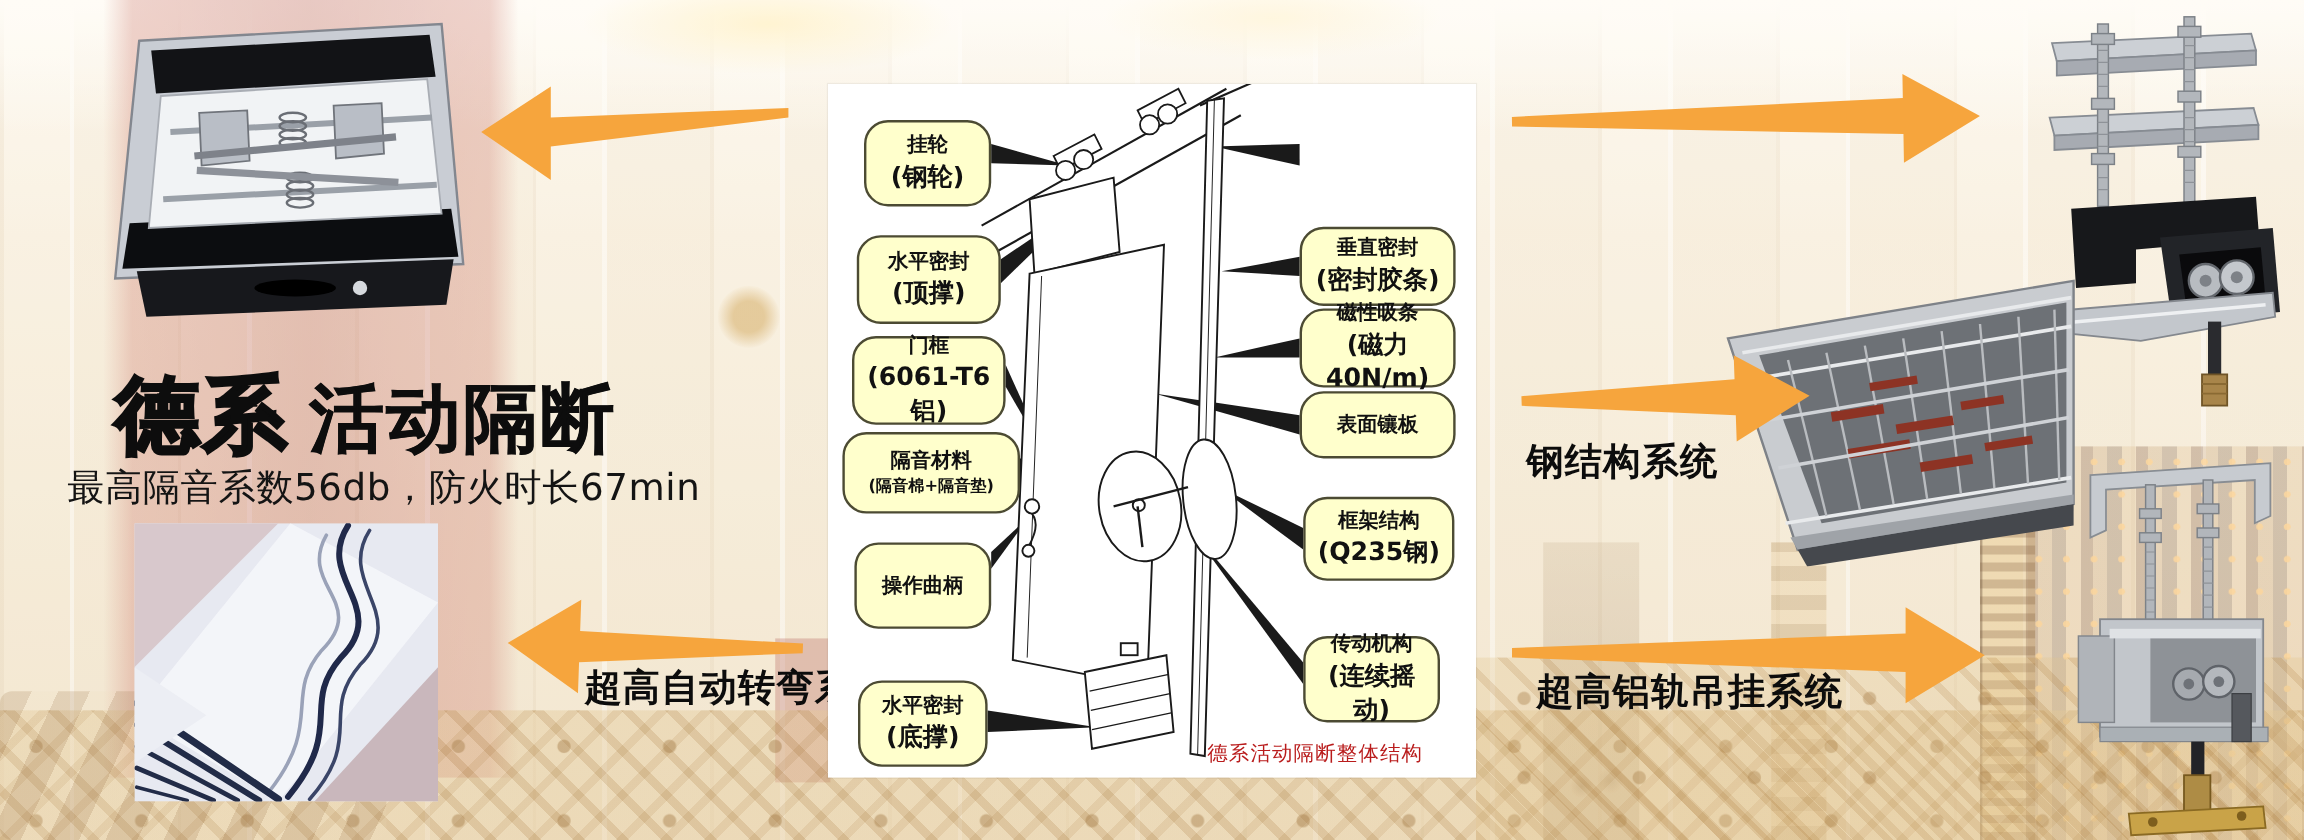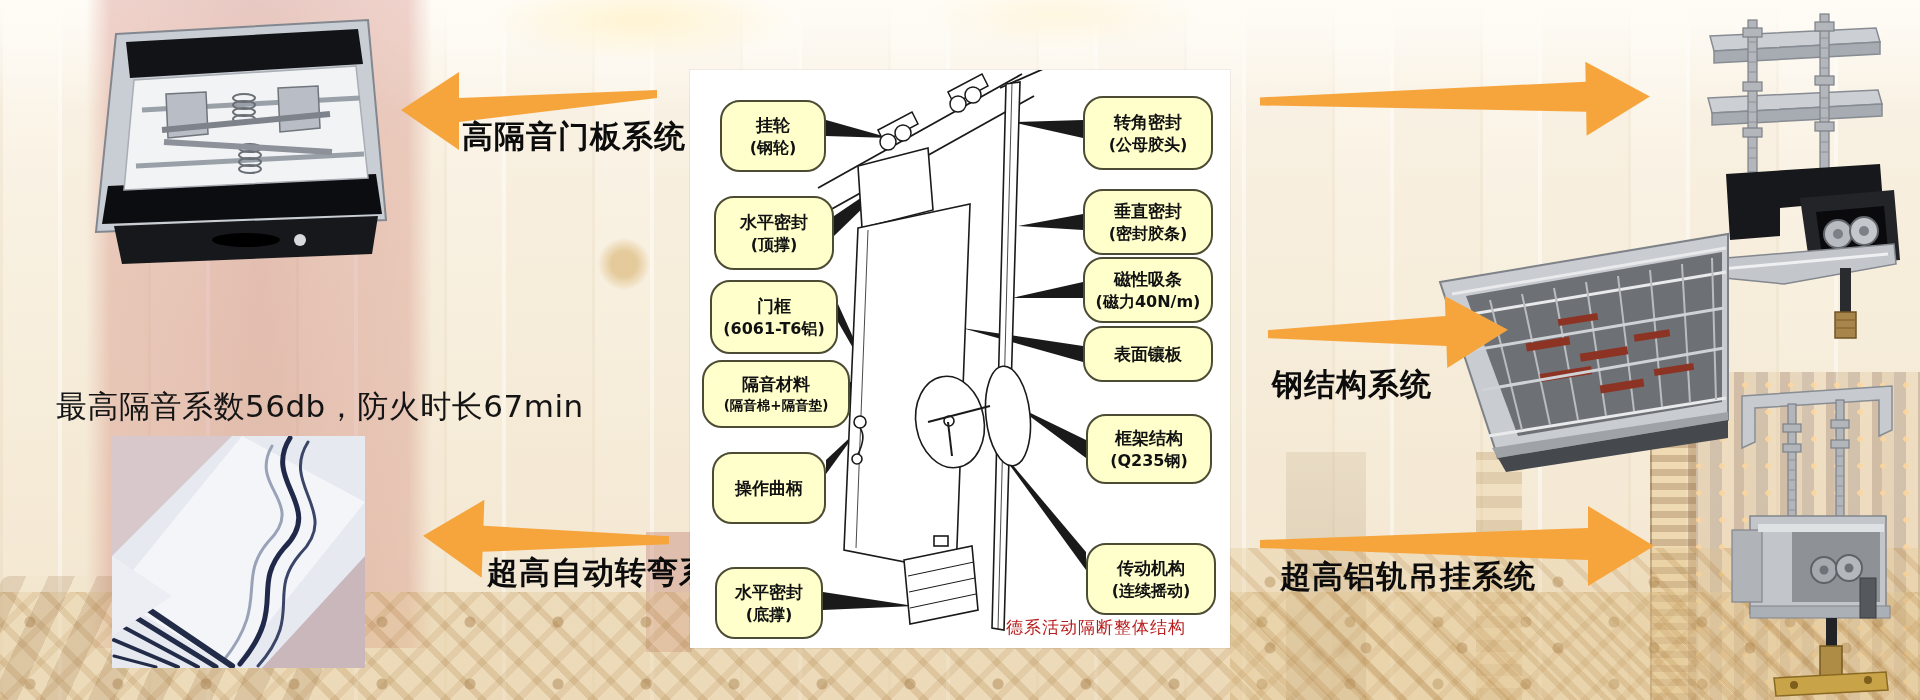--- a/index.html
+++ b/index.html
@@ -70,21 +70,21 @@
   .arrow-svg{overflow:visible;}
   .arrow-svg polygon{fill:#F6A53D;}
 
   
   .panel{left:690px;top:70px;width:540px;height:578px;background:#ffffff;
          box-shadow:0 0 0 1px rgba(0,0,0,.05);}
   .panel svg.lineart{position:absolute;left:0;top:0;}
   .co{position:absolute;background:#FFFFCC;border:2px solid #4C4B33;border-radius:20px;
       display:flex;flex-direction:column;justify-content:center;align-items:center;text-align:center;
       font-weight:bold;color:#111;font-size:17px;line-height:1.35;padding:3px 4px;}
-  .co .l2{font-size:16px;}
+  .co .l2{font-size:21px;}
   .co .l2:empty{display:none;}
   .co.sm .l2{font-size:13.5px;}
   .caption{position:absolute;left:316px;top:546px;width:215px;font-size:17px;color:#b91c1c;
            letter-spacing:1px;white-space:nowrap;}
 
   
   .photo{display:block;}
 </style>
 </head>
 <body>
@@ -262,26 +262,27 @@
   <svg class="abs arrow-svg" style="left:1256px;top:56px;transform:rotate(-1deg)" width="400" height="90" viewBox="0 0 400 90">
     <polygon points="394,44 330,8 330,28 4,38 4,46 330,58 330,82"></polygon>
   </svg>
   <svg class="abs arrow-svg" style="left:1262px;top:290px;transform:rotate(-2deg)" width="252" height="86" viewBox="0 0 252 86">
     <polygon points="246,44 184,8 184,28 6,36 6,44 184,58 184,80"></polygon>
   </svg>
   <svg class="abs arrow-svg" style="left:1256px;top:496px" width="404" height="98" viewBox="0 0 404 98">
     <polygon points="398,50 332,10 332,32 4,44 4,52 332,64 332,90"></polygon>
   </svg>
 
-  <div class="abs sys-label" style="left:462px;top:116px">高隔音门板系统</div>
   <div class="abs sys-label" style="left:487px;top:552px">超高自动转弯系统</div>
   <div class="abs sys-label" style="left:1272px;top:364px">钢结构系统</div>
   <div class="abs sys-label" style="left:1280px;top:556px">超高铝轨吊挂系统</div>
 
   <div class="abs title-wrap">
+    <span class="title-strong">德系</span>
+    <span class="title-light">活动隔断</span>
   </div>
   <div class="abs subtitle">最高隔音系数56db，防火时长67min</div>
 
   <div class="abs panel">
     <svg class="lineart" width="540" height="578" viewBox="0 0 540 578">
 
       <g fill="#1a1a1a">
         <polygon points="136,50 200,68 136,66"></polygon>
         <polygon points="144,146 212,100 144,166"></polygon>
         <polygon points="148,234 186,318 148,252"></polygon>
@@ -363,41 +364,37 @@
     </div>
     <div class="co" style="left:22px;top:382px;width:114px;height:72px">
       <span class="l1">操作曲柄</span>
 
     </div>
     <div class="co" style="left:25px;top:497px;width:108px;height:72px">
       <span class="l1">水平密封</span>
       <span class="l2">(底撑)</span>
     </div>
 
-    <div class="co" style="left:393px;top:26px;width:130px;height:74px">
-      <span class="l1">转角密封</span>
-      <span class="l2">(公母胶头)</span>
-    </div>
     <div class="co" style="left:393px;top:119px;width:130px;height:66px">
       <span class="l1">垂直密封</span>
       <span class="l2">(密封胶条)</span>
     </div>
     <div class="co" style="left:393px;top:187px;width:130px;height:66px">
       <span class="l1">磁性吸条</span>
       <span class="l2">(磁力40N/m)</span>
     </div>
     <div class="co" style="left:393px;top:256px;width:130px;height:56px">
       <span class="l1">表面镶板</span>
 
     </div>
     <div class="co" style="left:396px;top:344px;width:126px;height:70px">
       <span class="l1">框架结构</span>
       <span class="l2">(Q235钢)</span>
     </div>
-    <div class="co" style="left:396px;top:473px;width:130px;height:72px">
+    <div class="co" style="left:396px;top:460px;width:114px;height:72px">
       <span class="l1">传动机构</span>
       <span class="l2">(连续摇动)</span>
     </div>
 
     <div class="caption">德系活动隔断整体结构</div>
   </div>
 
 </div>
 
 </body></html>

